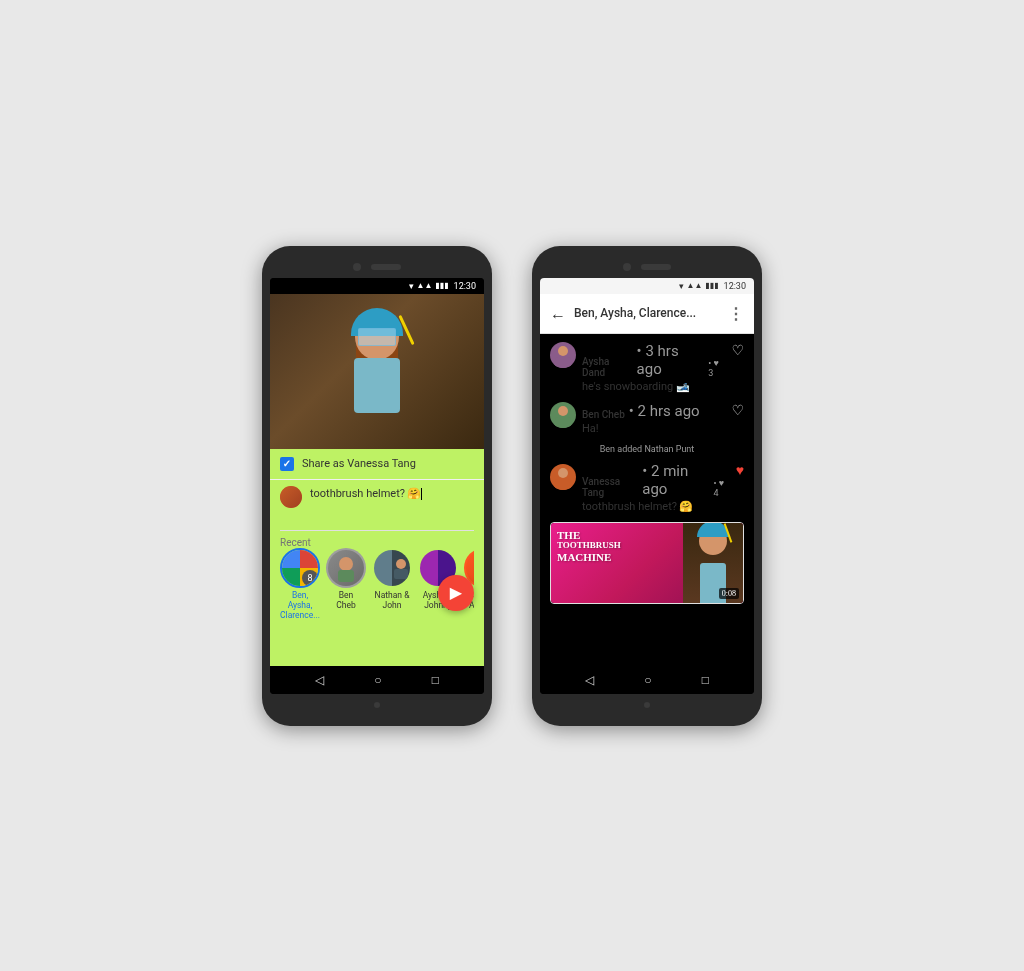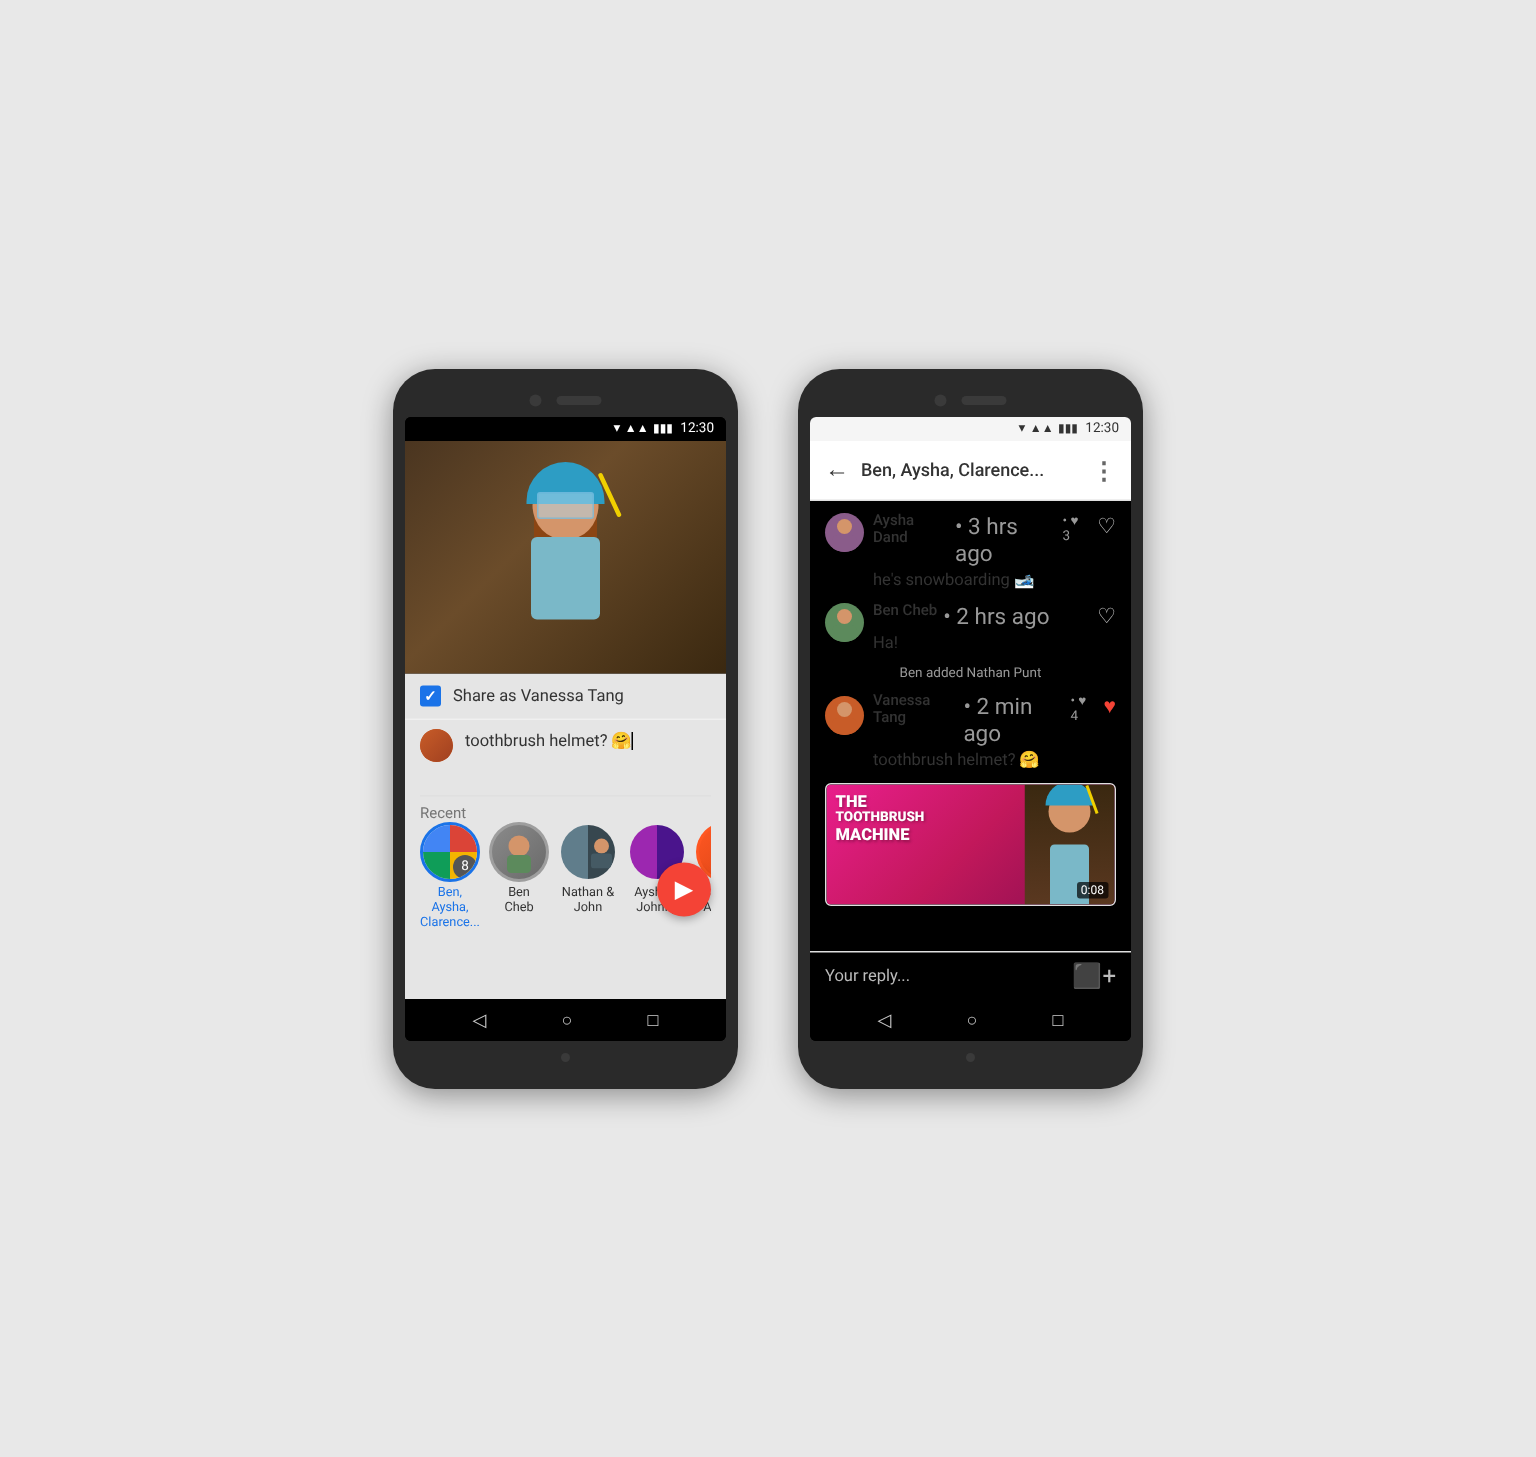--- a/index.html
+++ b/index.html
@@ -103,21 +103,21 @@
     .video-subject {
       width: 100%;
       height: 100%;
       display: flex;
       align-items: center;
       justify-content: center;
       position: relative;
     }
 
     .share-panel {
-      background: #e5e5e5;
+      background: #bef264;
       flex: 1;
       display: flex;
       flex-direction: column;
     }
 
     .share-as-row {
       display: flex;
       align-items: center;
       padding: 8px 10px;
       border-bottom: 1px solid #f0f0f0;
@@ -371,21 +371,21 @@
       font-size: 10px;
       color: #fff;
     }
 
     .message-content {
       flex: 1;
     }
 
     .message-meta {
       display: flex;
-      align-items: flex-start;
+      align-items: flex-end;
       gap: 4px;
       margin-bottom: 2px;
     }
 
     .msg-author {
       font-size: 10px;
       font-weight: 500;
       color: #333;
     }
 
@@ -413,20 +413,21 @@
       font-size: 9px;
       color: #999;
       padding: 4px 10px;
     }
 
     .shared-video-card {
       margin: 4px 10px;
       border-radius: 4px;
       overflow: hidden;
       border: 1px solid #e0e0e0;
+      font-family: Liberation Serif, serif;
     }
 
     .video-thumbnail {
       width: 100%;
       height: 80px;
       background: linear-gradient(135deg, #e91e8c 0%, #c2185b 50%, #880e4f 100%);
       position: relative;
       display: flex;
       align-items: center;
       justify-content: center;
@@ -746,24 +747,20 @@
               </div>
               <div style="position:absolute;bottom:0;left:50%;transform:translateX(-50%);width:26px;height:40px;background:#7ab8c8;border-radius:3px 3px 0 0;"></div>
             </div>
           </div>
           <div class="video-duration">0:08</div>
         </div>
       </div>
 
     </div>
 
-    <div class="reply-bar">
-      <span class="reply-input">Your reply...</span>
-      <span class="reply-icon">⬛+</span>
-    </div>
 
     <div class="nav-bar">
       <span class="nav-btn">◁</span>
       <span class="nav-btn">○</span>
       <span class="nav-btn">□</span>
     </div>
   </div>
 
   <div class="phone-bottom-bar">
     <div class="phone-dot"></div>

